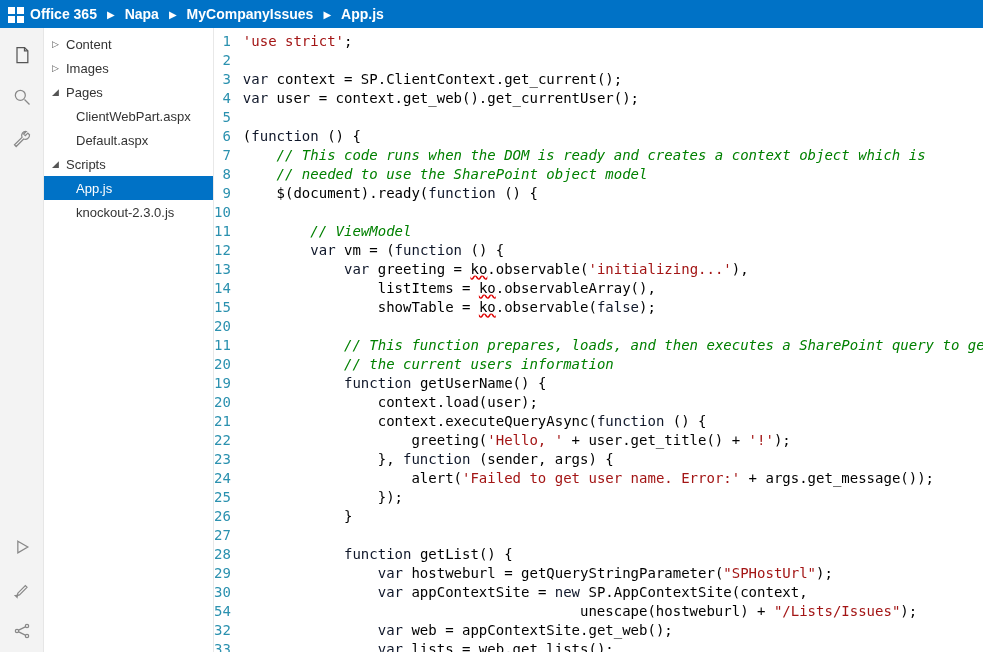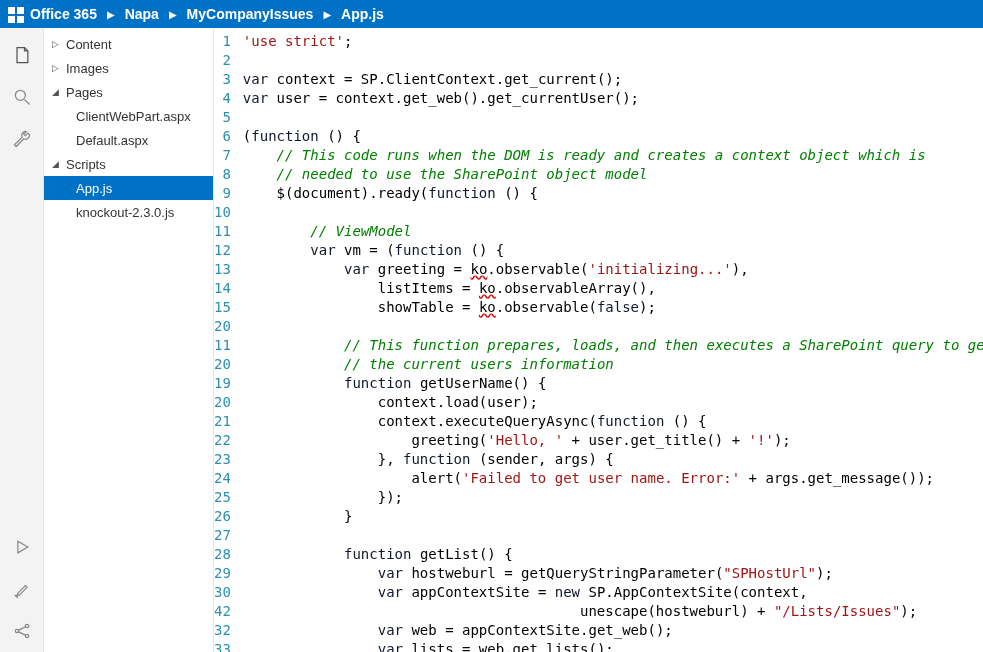--- a/index.html
+++ b/index.html
@@ -155,19 +155,19 @@
         <div>21</div>
         <div>22</div>
         <div>23</div>
         <div>24</div>
         <div>25</div>
         <div>26</div>
         <div>27</div>
         <div>28</div>
         <div>29</div>
         <div>30</div>
-        <div>42</div>
+        <div>54</div>
         <div>32</div>
         <div>33</div>
       </div>
     <div class="code" id="code"><div><span class="str">'use strict'</span><span>;</span></div><div>&nbsp;</div><div><span class="kw">var</span><span> context = SP.ClientContext.get_current();</span></div><div><span class="kw">var</span><span> user = context.get_web().get_currentUser();</span></div><div>&nbsp;</div><div><span>(</span><span class="kw">function</span><span> () {</span></div><div><span>    </span><span class="cm">// This code runs when the DOM is ready and creates a context object which is </span></div><div><span>    </span><span class="cm">// needed to use the SharePoint object model</span></div><div><span>    $(document).ready(</span><span class="kw">function</span><span> () {</span></div><div>&nbsp;</div><div><span>        </span><span class="cm">// ViewModel</span></div><div><span>        </span><span class="kw">var</span><span> vm = (</span><span class="kw">function</span><span> () {</span></div><div><span>            </span><span class="kw">var</span><span> greeting = </span><span class="squig">ko</span><span>.observable(</span><span class="str">'initializing...'</span><span>),</span></div><div><span>                listItems = </span><span class="squig">ko</span><span>.observableArray(),</span></div><div><span>                showTable = </span><span class="squig">ko</span><span>.observable(</span><span class="kw">false</span><span>);</span></div><div>&nbsp;</div><div><span>            </span><span class="cm">// This function prepares, loads, and then executes a SharePoint query to get </span></div><div><span>            </span><span class="cm">// the current users information</span></div><div><span>            </span><span class="kw">function</span><span> getUserName() {</span></div><div><span>                context.load(user);</span></div><div><span>                context.executeQueryAsync(</span><span class="kw">function</span><span> () {</span></div><div><span>                    greeting(</span><span class="str">'Hello, '</span><span> + user.get_title() + </span><span class="str">'!'</span><span>);</span></div><div><span>                }, </span><span class="kw">function</span><span> (sender, args) {</span></div><div><span>                    alert(</span><span class="str">'Failed to get user name. Error:'</span><span> + args.get_message());</span></div><div><span>                });</span></div><div><span>            }</span></div><div>&nbsp;</div><div><span>            </span><span class="kw">function</span><span> getList() {</span></div><div><span>                </span><span class="kw">var</span><span> hostweburl = getQueryStringParameter(</span><span class="str">"SPHostUrl"</span><span>);</span></div><div><span>                </span><span class="kw">var</span><span> appContextSite = </span><span class="kw">new</span><span> SP.AppContextSite(context,</span></div><div><span>                                        unescape(hostweburl) + </span><span class="str">"/Lists/Issues"</span><span>);</span></div><div><span>                </span><span class="kw">var</span><span> web = appContextSite.get_web();</span></div><div><span>                </span><span class="kw">var</span><span> lists = web.get_lists();</span></div></div>
   </div>
 </div>
 
 </body></html>

